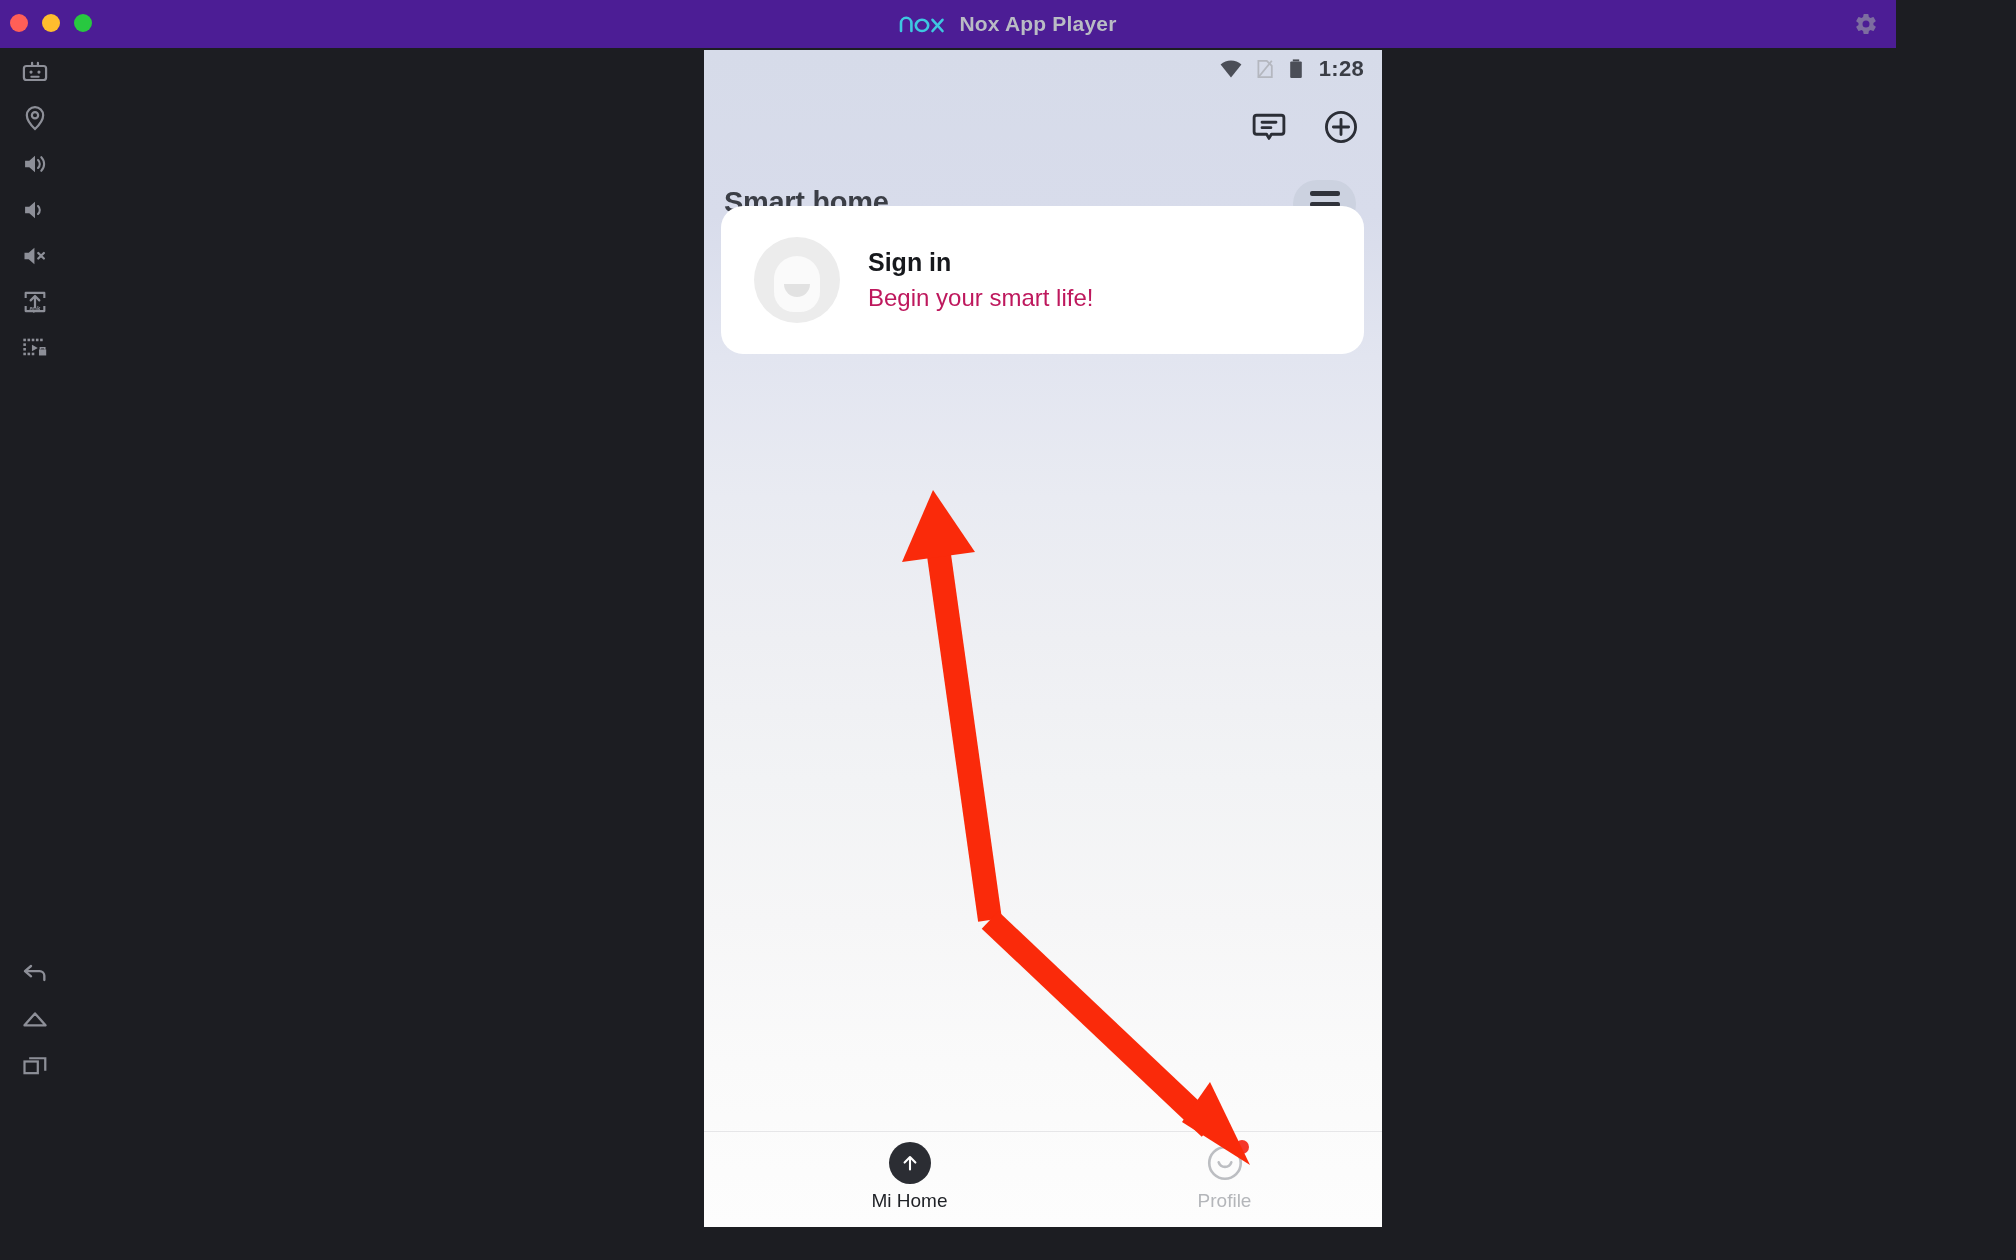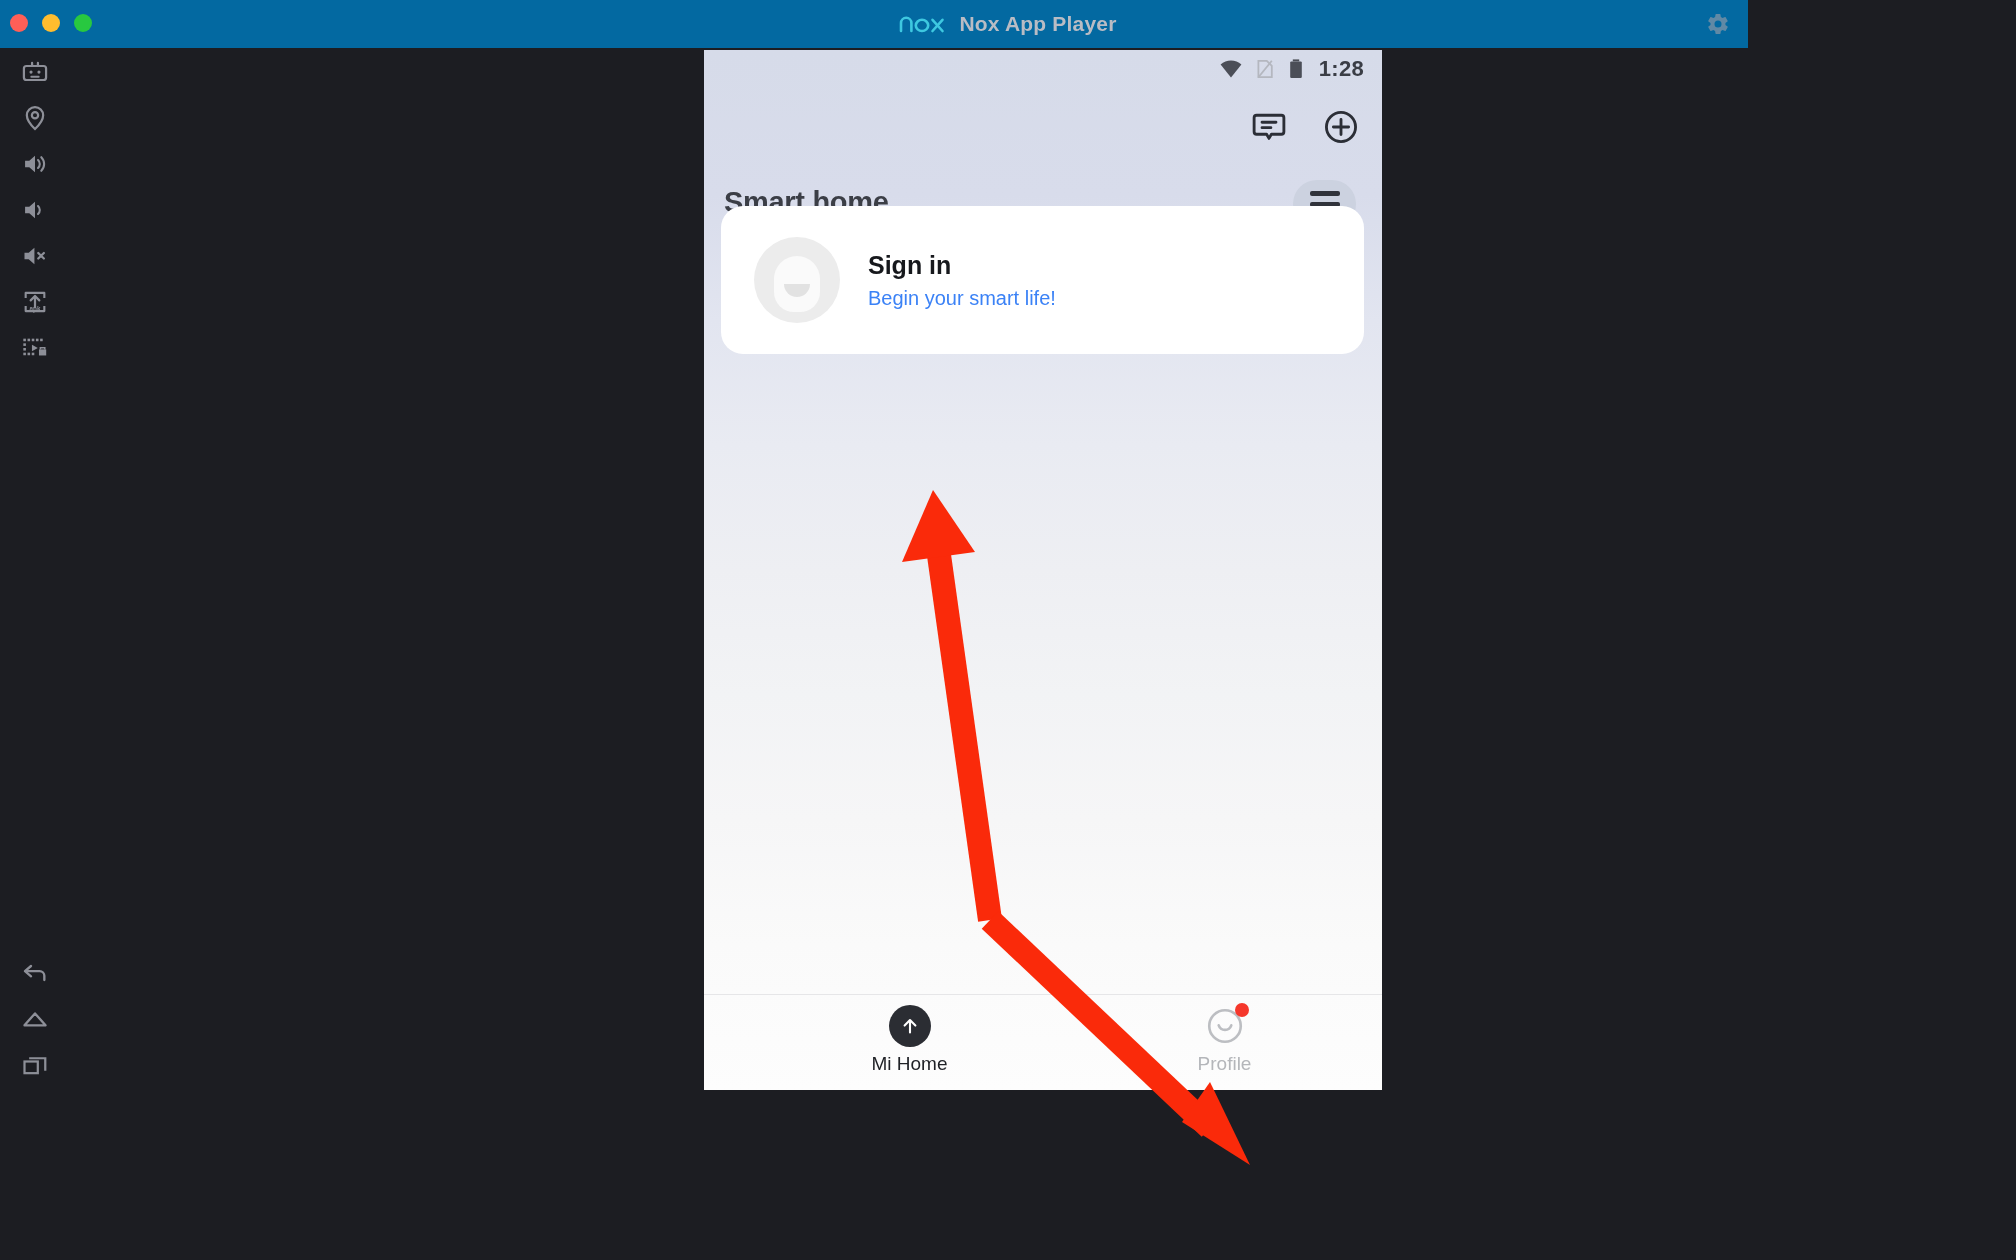--- a/index.html
+++ b/index.html
@@ -7,22 +7,22 @@
     width:2016px; height:1260px;
     background:#1c1d22;
     font-family:"Liberation Sans", sans-serif;
     overflow:hidden;
   }
 
   
   #nox-window { position:relative; width:2016px; height:1260px; background:#1c1d22; }
 
   #titlebar {
-    position:absolute; left:0; top:0; width:1748px; height:48px;
-    background:#0369a1;
+    position:absolute; left:0; top:0; width:1896px; height:48px;
+    background:#4c1d95;
   }
   #traffic-lights { position:absolute; left:10px; top:14px; display:flex; gap:14px; }
   .light { width:18px; height:18px; border-radius:50%; }
   .light.red    { background:#ff5f57; }
   .light.yellow { background:#ffbd2e; }
   .light.green  { background:#28c840; }
 
   #title-center {
     position:absolute; left:0; top:0; width:2016px; height:48px;
     display:flex; align-items:center; justify-content:center; gap:14px;
@@ -43,21 +43,21 @@
   }
   .side-btn {
     position:absolute; left:10px; width:50px; height:50px;
     display:flex; align-items:center; justify-content:center;
     opacity:.72;
   }
   .side-btn svg { display:block; }
 
   
   #phone {
-    position:absolute; left:704px; top:50px; width:678px; height:1040px;
+    position:absolute; left:704px; top:50px; width:678px; height:1177px;
     background:linear-gradient(180deg,
         #d6dbe9 0%, #d8dceb 14%, #e2e5f0 26%,
         #e9ebf2 38%, #eeeff3 50%, #f2f3f5 62%,
         #f6f6f7 74%, #fafafa 86%, #fdfdfd 100%);
     overflow:hidden;
   }
 
   
   #statusbar {
     position:absolute; left:0; top:0; width:678px; height:38px;
@@ -108,21 +108,21 @@
   #avatar .head {
     position:absolute; left:50%; top:19px; transform:translateX(-50%);
     width:46px; height:56px; border-radius:23px 23px 20px 20px; background:#fafafa;
   }
   #avatar .mouth {
     position:absolute; left:50%; top:47px; transform:translateX(-50%);
     width:26px; height:13px; border-radius:0 0 14px 14px; background:#e2e2e2;
   }
   #signin-text { display:flex; flex-direction:column; gap:7px; }
   #signin-title { font-size:25px; font-weight:bold; color:#16181c; }
-  #signin-sub   { font-size:20px; color:#3b82f6; }
+  #signin-sub   { font-size:24px; color:#be185d; }
 
   
   #bottom-nav {
     position:absolute; left:0; bottom:0; width:678px; height:96px;
     border-top:1px solid #e6e6e8;
     display:flex; align-items:flex-start;padding-left:48px;
   }
   .nav-item {
     flex:1; display:flex; flex-direction:column;
     align-items:center; padding-top:10px; gap:6px; position:relative;

